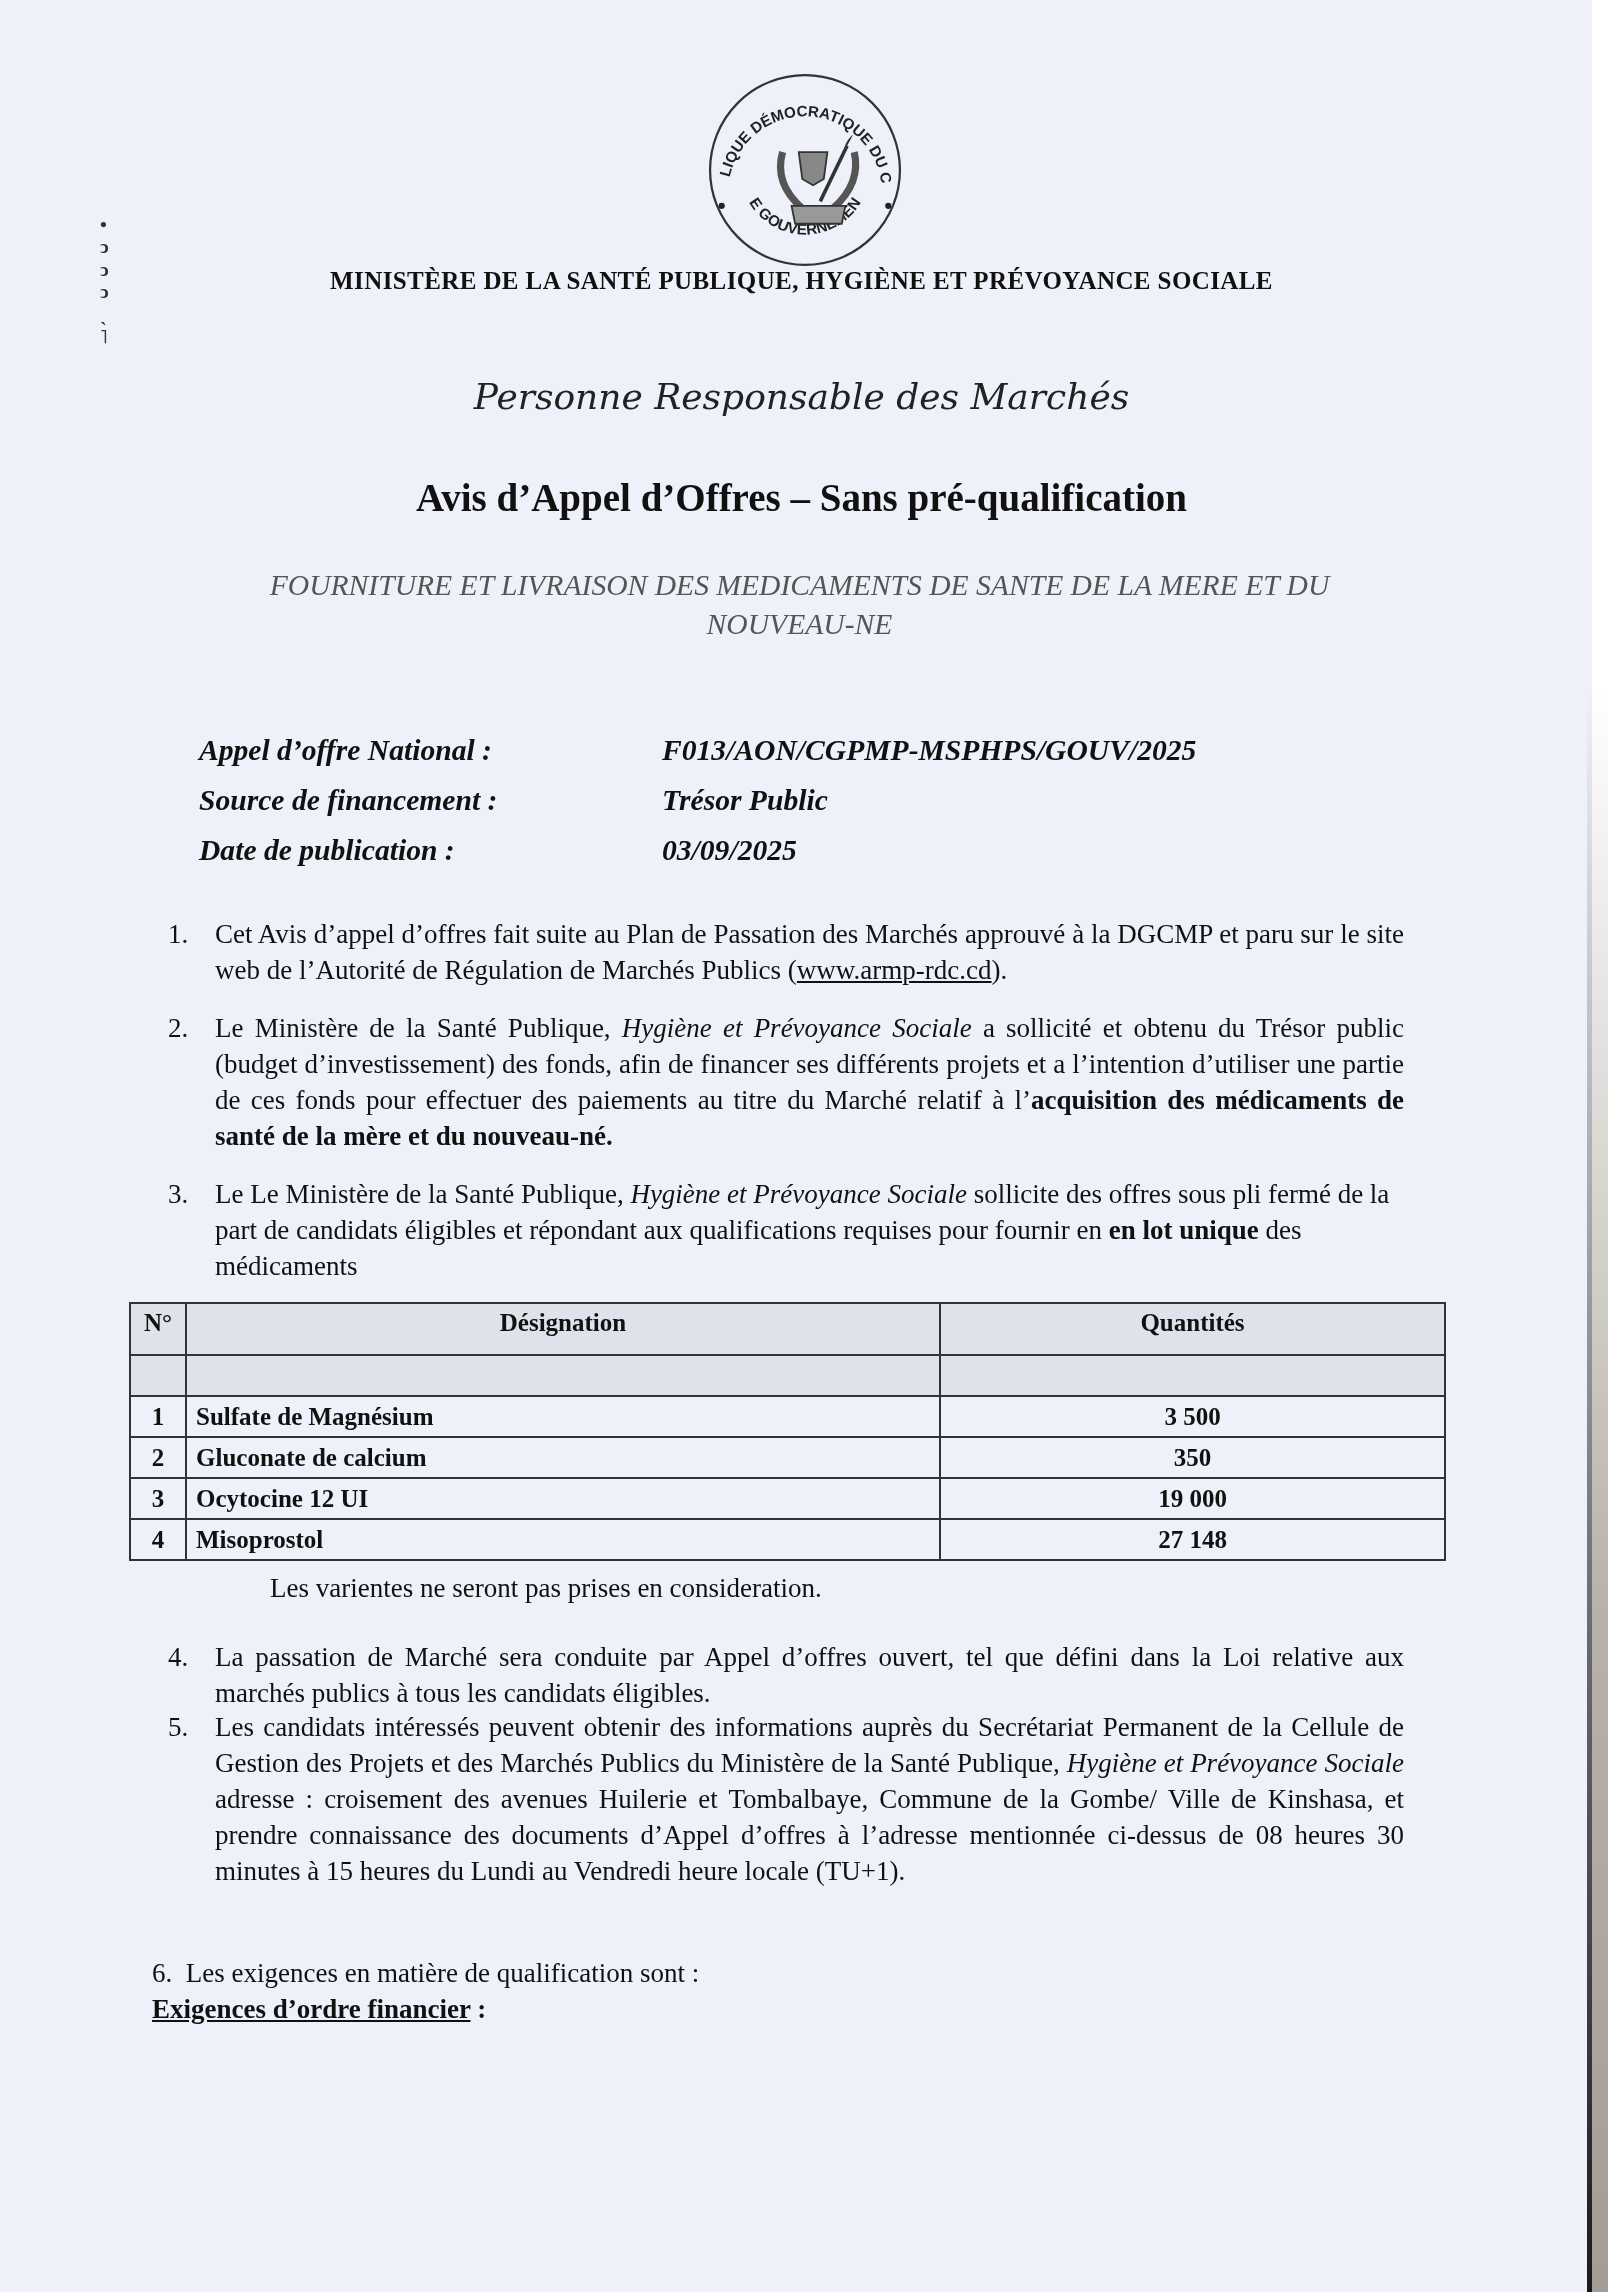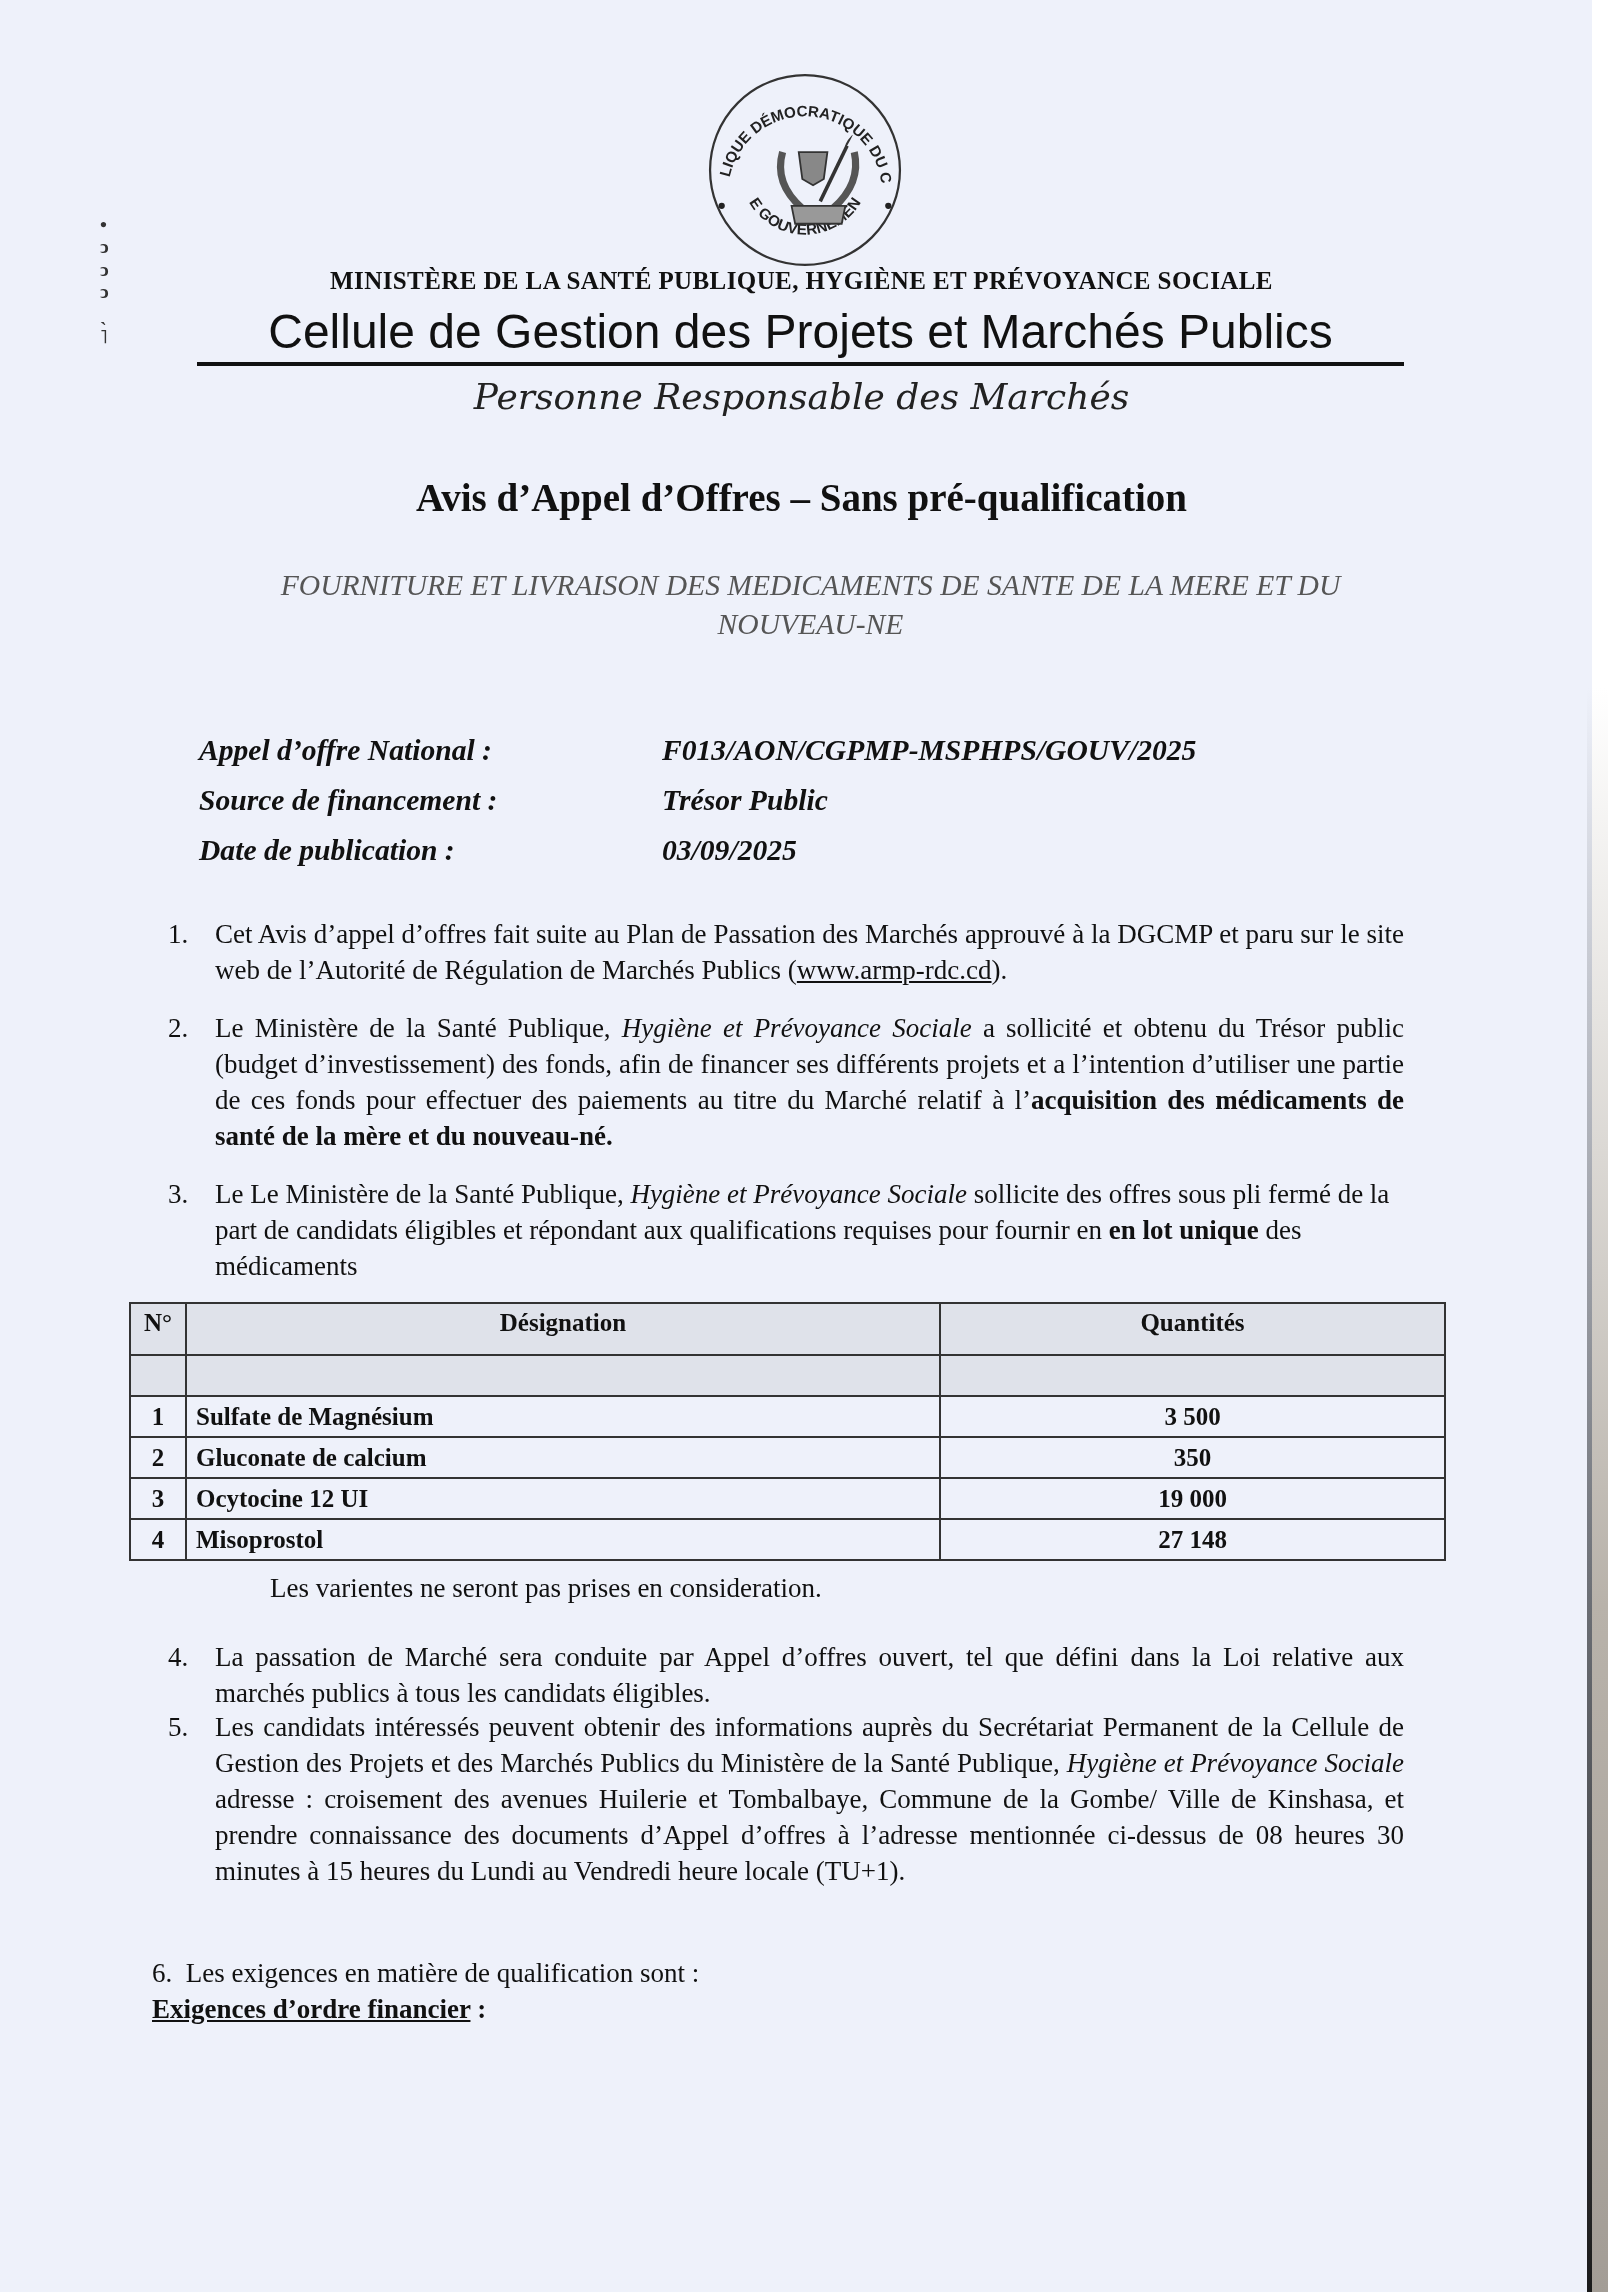--- a/index.html
+++ b/index.html
@@ -37,21 +37,21 @@
   }
   .prm {
     position: absolute; top: 376px; left: 0; width: 1603px; text-align: center;
     font-family: "DejaVu Serif", serif; font-style: italic; font-size: 36px; color: #222;
   }
   .avis-title {
     position: absolute; top: 475px; left: 0; width: 1603px; text-align: center;
     font-weight: bold; font-size: 39px; color: #111;
   }
   .subject {
-    position: absolute; top: 566px; left: 206px; width: 1209px; text-align: center;
+    position: absolute; top: 566px; left: 195px; width: 1209px; text-align: center;
     font-style: italic; font-size: 29.6px; color: #555; line-height: 39px;
   }
   .meta { position: absolute; left: 199px; top: 719px; font-weight: bold; font-style: italic; font-size: 29.6px; line-height: 38px; }
   .meta .row { display: flex; margin-top: 12px; }
   .meta .k { width: 463px; }
   .para { position: absolute; left: 168px; width: 1236px; font-size: 27px; line-height: 36px; text-align: justify; }
   .para .num { position: absolute; left: 0; top: 0; }
   .para .txt { margin-left: 47px; }
   .underline { text-decoration: underline; }
   .it { font-style: italic; }
@@ -100,21 +100,20 @@
 
     <path d="M 90 95 Q 80 130 112 158" fill="none" stroke="#555" stroke-width="8"></path>
     <path d="M 170 95 Q 178 130 146 158" fill="none" stroke="#555" stroke-width="8"></path>
     <path d="M 108 95 L 140 95 L 136 125 L 124 132 L 112 125 Z" fill="#888" stroke="#333" stroke-width="2"></path>
     <line x1="132" y1="150" x2="162" y2="88" stroke="#333" stroke-width="4"></line>
     <path d="M 162 88 Q 172 70 166 78 Q 158 86 160 94 Z" fill="#333"></path>
     <path d="M 100 155 L 160 155 L 156 175 L 104 175 Z" fill="#999" stroke="#333" stroke-width="2"></path>
   </svg>
 
   <div class="ministry">MINISTÈRE DE LA SANTÉ PUBLIQUE, HYGIÈNE ET PRÉVOYANCE SOCIALE</div>
-  <div class="cellule">Cellule de Gestion des Projets et Marchés Publics</div>
   <div class="prm">Personne Responsable des Marchés</div>
 
   <div class="avis-title">Avis d’Appel d’Offres – Sans pré-qualification</div>
   <div class="subject">FOURNITURE ET LIVRAISON DES MEDICAMENTS DE SANTE DE LA MERE ET DU NOUVEAU-NE</div>
 
   <div class="meta">
     <div class="row">
       <span class="k">Appel d’offre National :</span>
       <span>F013/AON/CGPMP-MSPHPS/GOUV/2025</span>
     </div>

